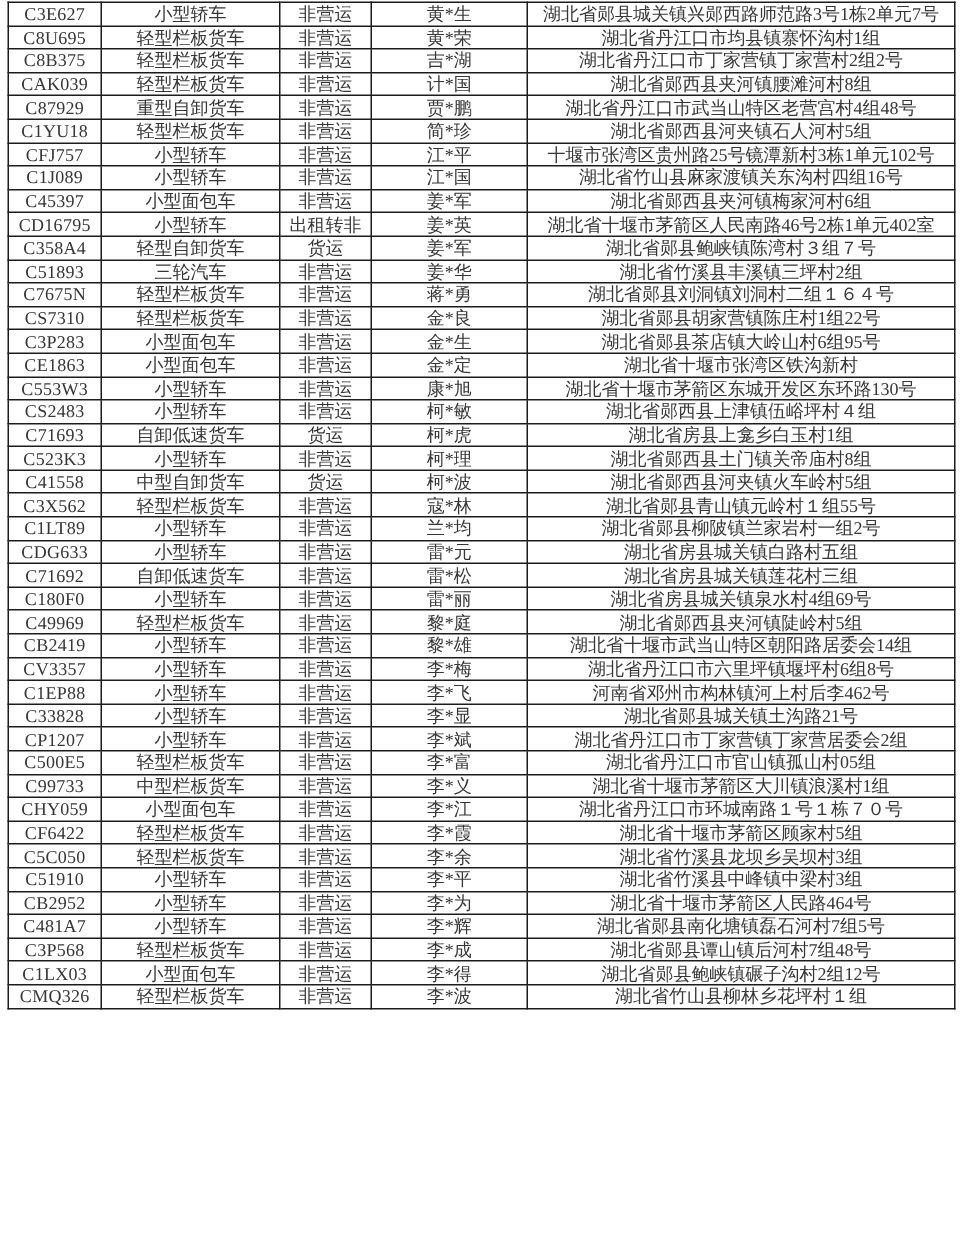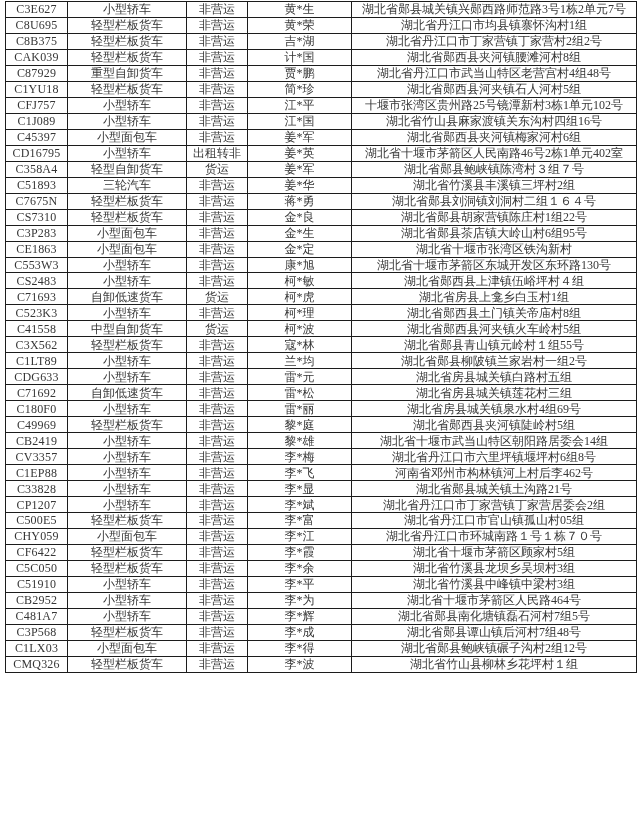--- a/index.html
+++ b/index.html
@@ -278,20 +278,27 @@
           <td class="c4">湖北省丹江口市丁家营镇丁家营居委会2组</td>
         </tr>
         <tr>
           <td class="c0">C500E5</td>
           <td class="c1">轻型栏板货车</td>
           <td class="c2">非营运</td>
           <td class="c3">李*富</td>
           <td class="c4">湖北省丹江口市官山镇孤山村05组</td>
         </tr>
         <tr>
+          <td class="c0">C99733</td>
+          <td class="c1">中型栏板货车</td>
+          <td class="c2">非营运</td>
+          <td class="c3">李*义</td>
+          <td class="c4">湖北省十堰市茅箭区大川镇浪溪村1组</td>
+        </tr>
+        <tr>
           <td class="c0">CHY059</td>
           <td class="c1">小型面包车</td>
           <td class="c2">非营运</td>
           <td class="c3">李*江</td>
           <td class="c4">湖北省丹江口市环城南路１号１栋７０号</td>
         </tr>
         <tr>
           <td class="c0">CF6422</td>
           <td class="c1">轻型栏板货车</td>
           <td class="c2">非营运</td>

